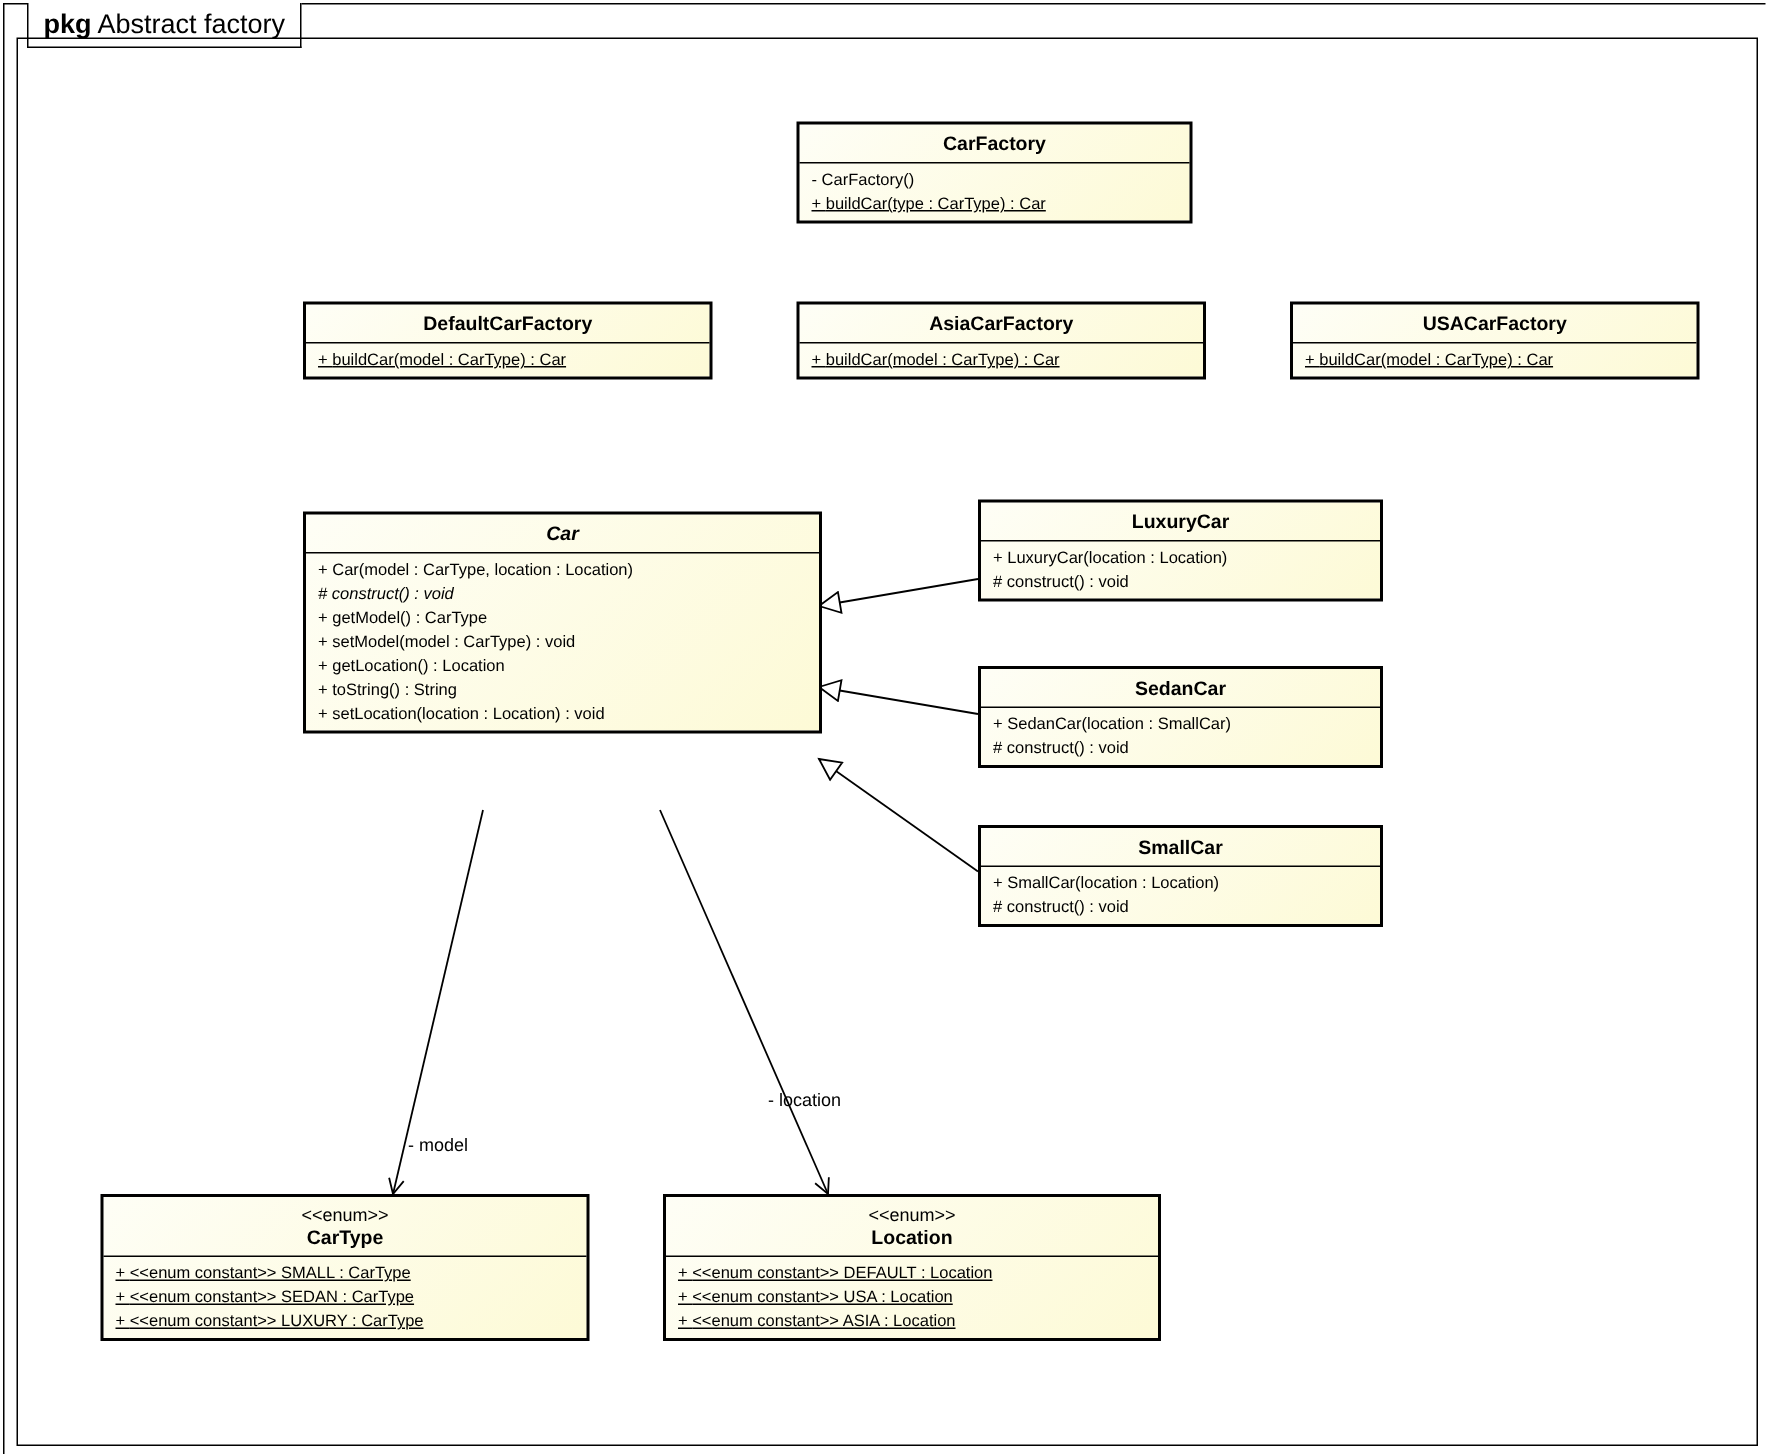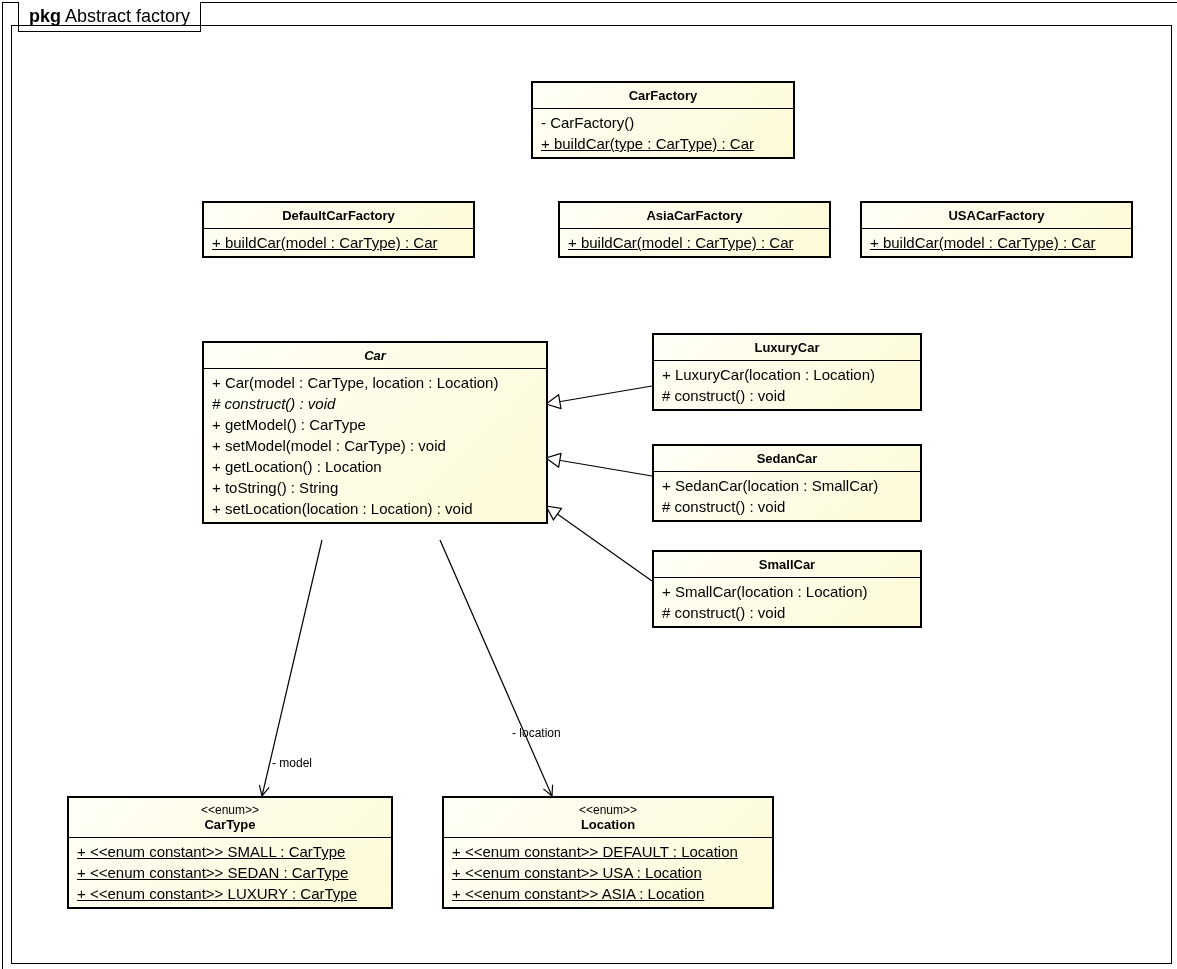--- a/index.html
+++ b/index.html
@@ -6,21 +6,21 @@
 .canvas{position:relative;width:1177px;height:969px;border:1px solid #000;margin:2px}
 .pkg-tab{position:absolute;top:-1px;left:15px;border:1px solid #000;border-top:none;background:#fff;padding:4px 10px;font-size:18px}
 .pkg-tab b{font-weight:bold;margin-right:4px}
 .inner{position:absolute;top:22px;left:8px;right:8px;bottom:8px;border:1px solid #000}
 .class-box{position:absolute;border:2px solid #000;background:linear-gradient(135deg,#fefef6 0%,#fdfad6 100%);display:flex;flex-direction:column}
 .class-name{text-align:center;font-weight:bold;padding:5px 12px;border-bottom:1px solid #000;white-space:nowrap}
 .class-name .italic{font-style:italic}
 .class-name .stereo{font-weight:normal;display:block;font-size:12px}
 .class-body{padding:3px 8px;border-bottom:1px solid #000}
 .class-body:last-child{border-bottom:none}
-.op{padding:2px 0;white-space:nowrap;font-size:15px}
+.op{padding:2px 0;white-space:nowrap;font-size:11px}
 .op.underline{text-decoration:underline}
 .op.italic{font-style:italic}
 .op:before{content:attr(data-vis) " ";}
 svg.connectors{position:absolute;top:0;left:0;width:100%;height:100%;pointer-events:none}
 .assoc-label{position:absolute;font-size:12px;background:transparent}
 </style>
 </head>
 <body>
 
 <div class="canvas">
@@ -58,21 +58,21 @@
         </div>
     </div>
 
     <div class="class-box" style="left:190px;top:175px;width:269px">
       <div class="class-name">DefaultCarFactory</div>
       <div class="class-body">
           <div class="op underline" data-vis="+">buildCar(model : CarType) : Car</div>
         </div>
     </div>
 
-    <div class="class-box" style="left:546px;top:175px;width:269px">
+    <div class="class-box" style="left:519px;top:175px;width:269px">
       <div class="class-name">AsiaCarFactory</div>
       <div class="class-body">
           <div class="op underline" data-vis="+">buildCar(model : CarType) : Car</div>
         </div>
     </div>
 
     <div class="class-box" style="left:848px;top:175px;width:269px">
       <div class="class-name">USACarFactory</div>
       <div class="class-body">
           <div class="op underline" data-vis="+">buildCar(model : CarType) : Car</div>

